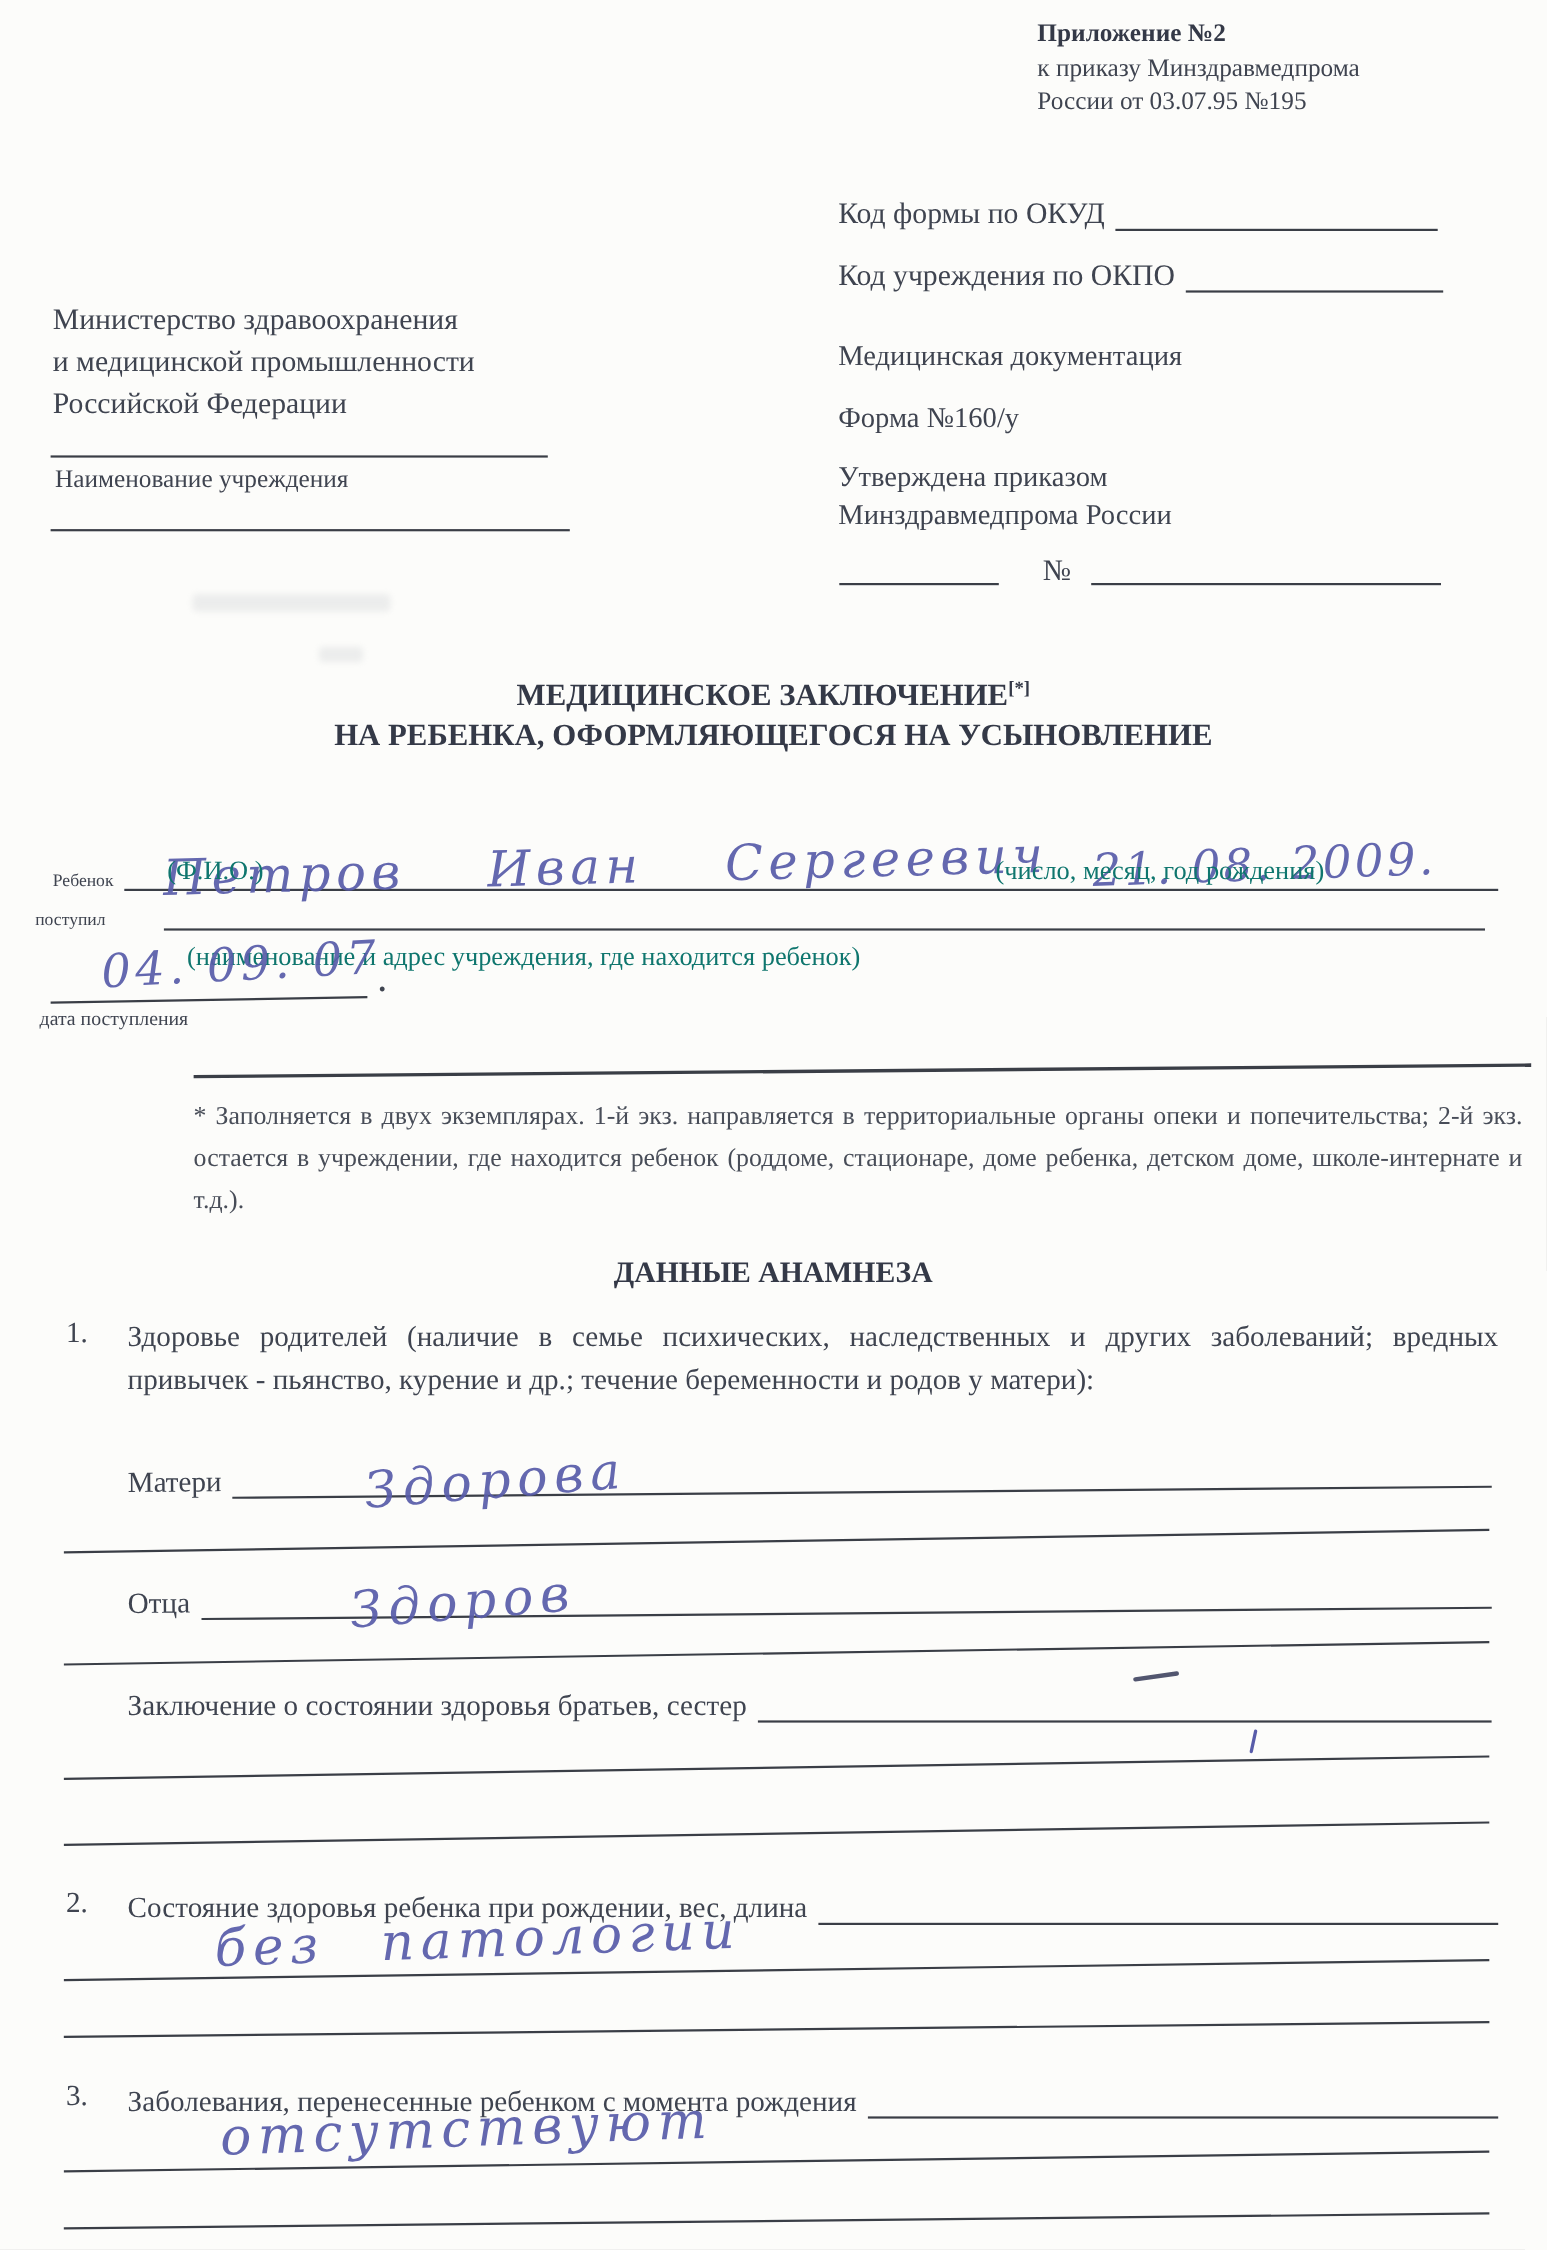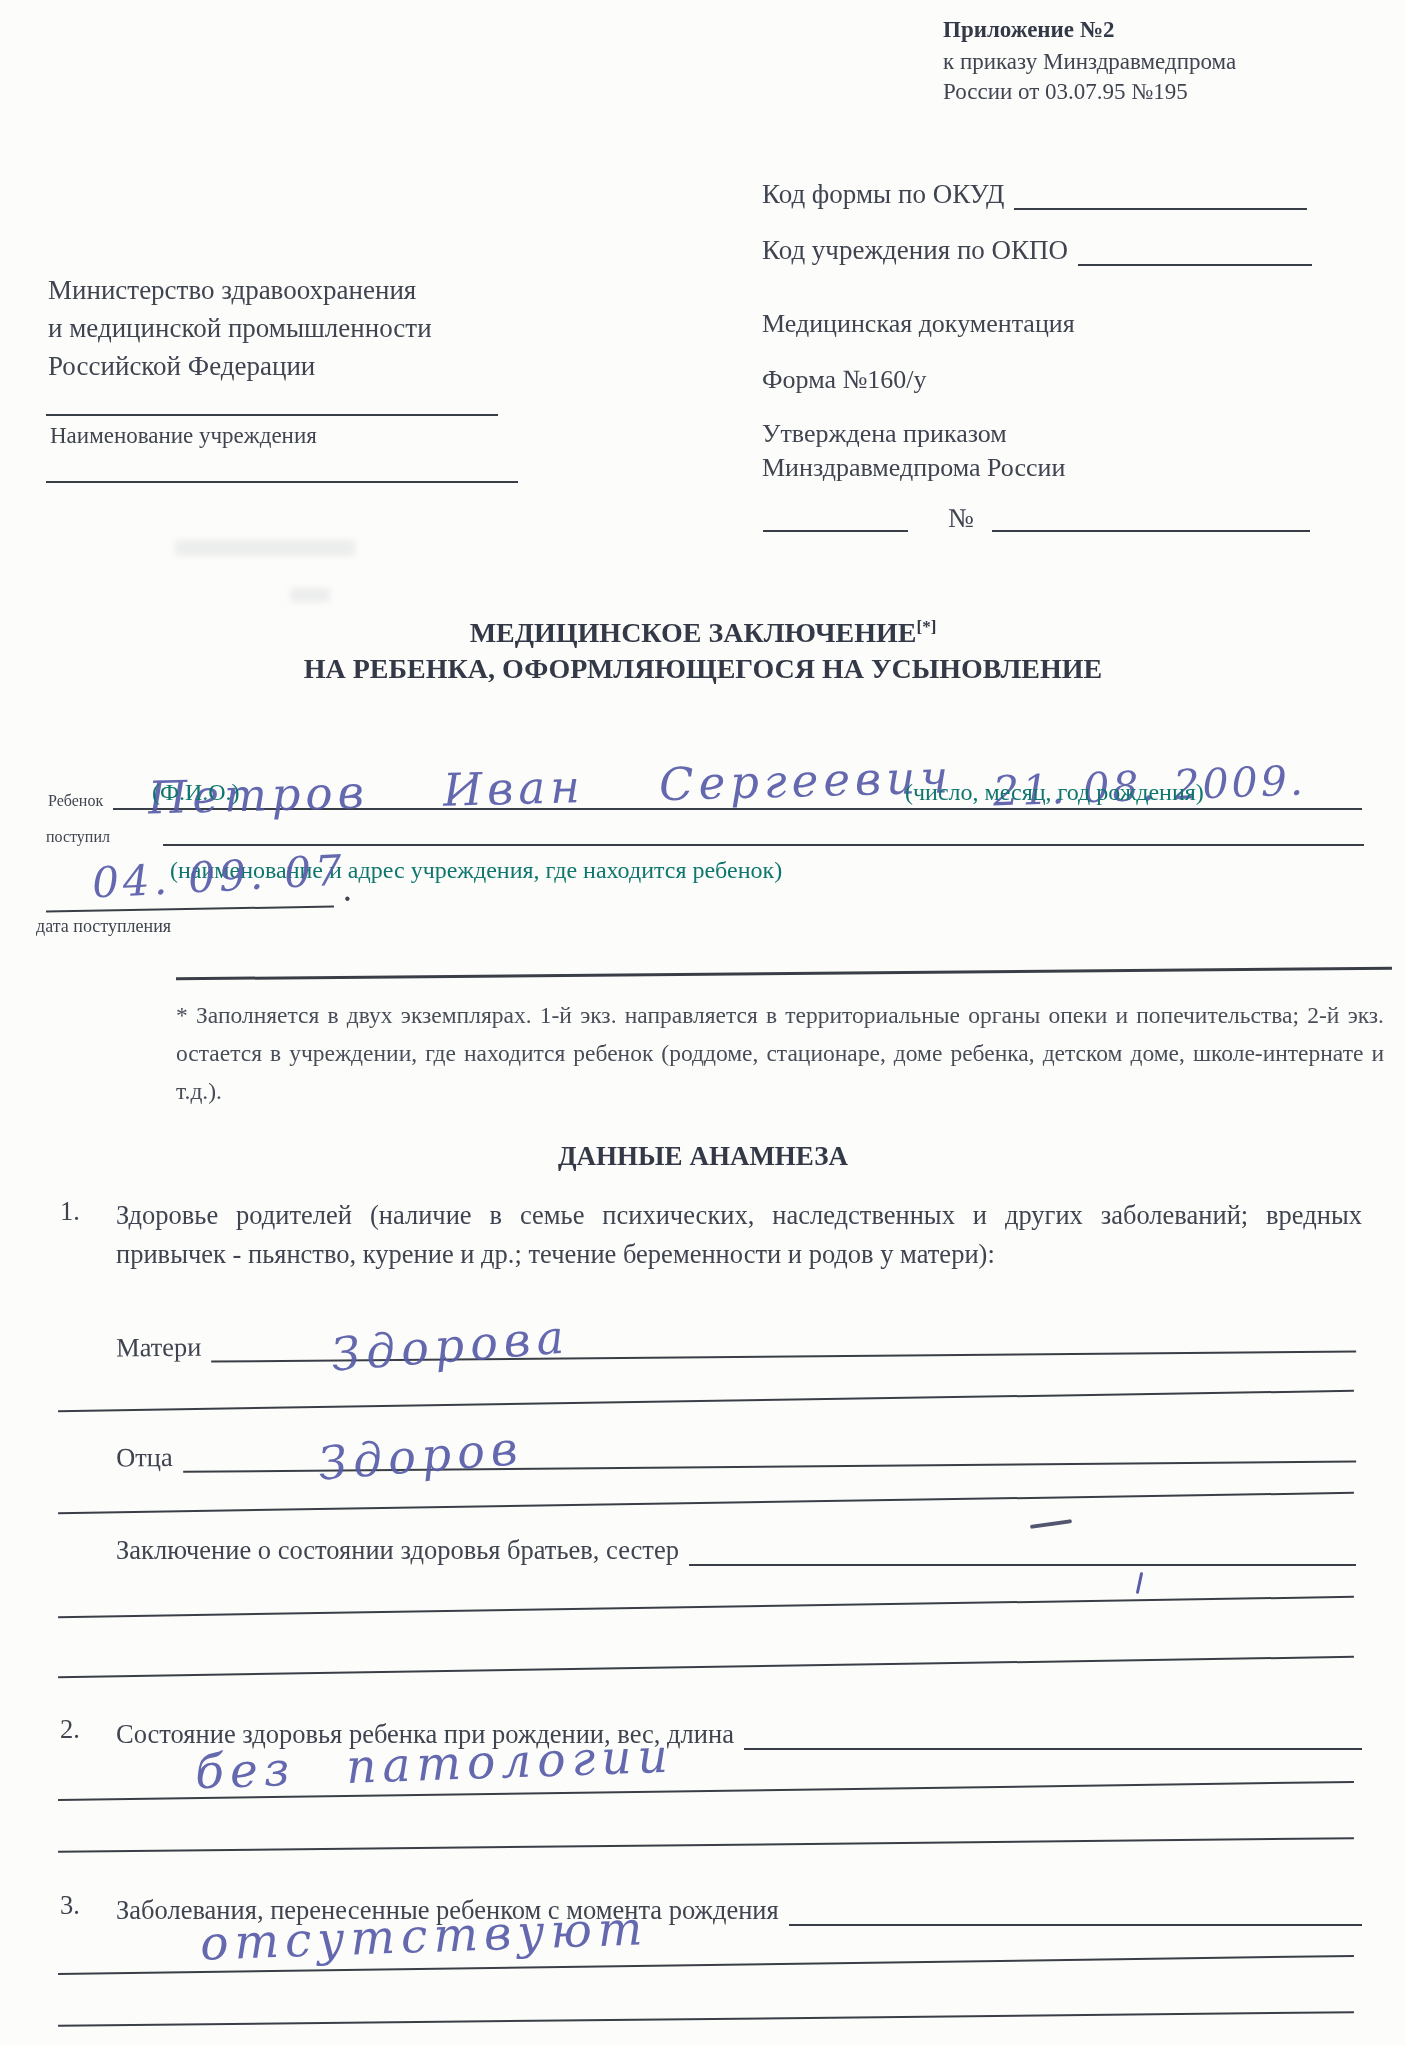--- a/index.html
+++ b/index.html
@@ -70,21 +70,21 @@
   <div class="row" style="left:48px; top:768px; width:1314px;">
     <span class="lbl">Ребенок</span>
     <span class="fill" style="height:40px;">
       <span class="hw" style="left:35px; bottom:-6px; font-size:45px; letter-spacing:5px; word-spacing:55px; transform:rotate(-1.5deg);">Петров Иван Сергеевич</span>
       <span class="hw" style="left:880px; bottom:-2px; font-size:41px; transform:rotate(-2deg);">21. 08. 2009.</span>
     </span>
   </div>
   <div class="t hint" style="left:152px; top:778px;">(Ф.И.О.)</div>
   <div class="t hint" style="left:905px; top:778px;">(число, месяц, год рождения)</div>
 
-  <div class="row" style="left:46px; top:808px; width:1318px;gap:43px;">
+  <div class="row" style="left:32px; top:808px; width:1318px;gap:43px;">
     <span class="lbl">поступил</span>
     <span class="fill" style="height:36px;"></span>
   </div>
   <div class="t hint" style="left:170px; top:856px;">(наименование и адрес учреждения, где находится ребенок)</div>
 
   <span class="hw" style="left:92px; top:852px; font-size:42px; letter-spacing:4px; transform:rotate(-3deg);">04. 09. 07</span>
   <div class="ln" style="left:46px; top:908px; width:288px; transform:rotate(-1deg);"></div>
   <div class="t" style="left:344px; top:876px; font-weight:bold;">.</div>
   <div class="t" style="left:36px; top:916px; font-size:18px;">дата поступления</div>
 

